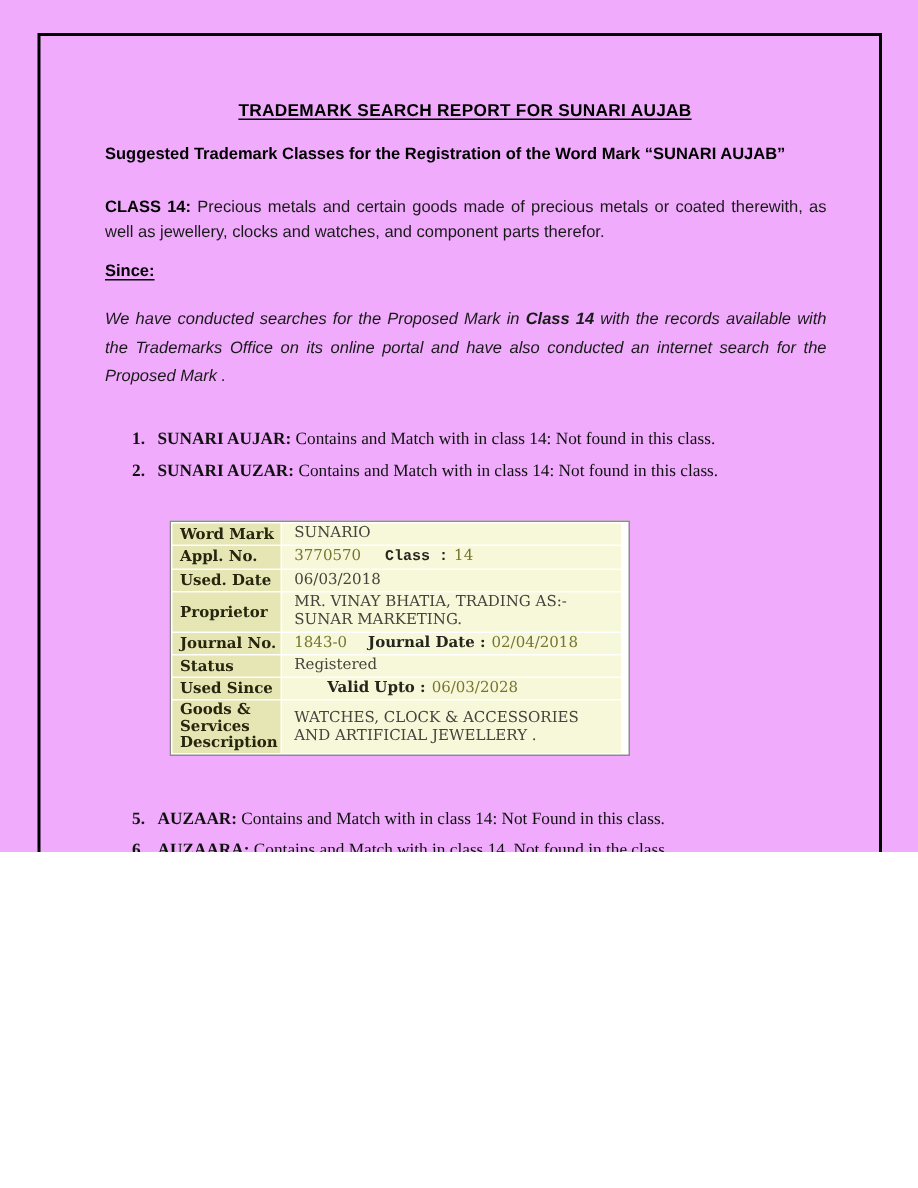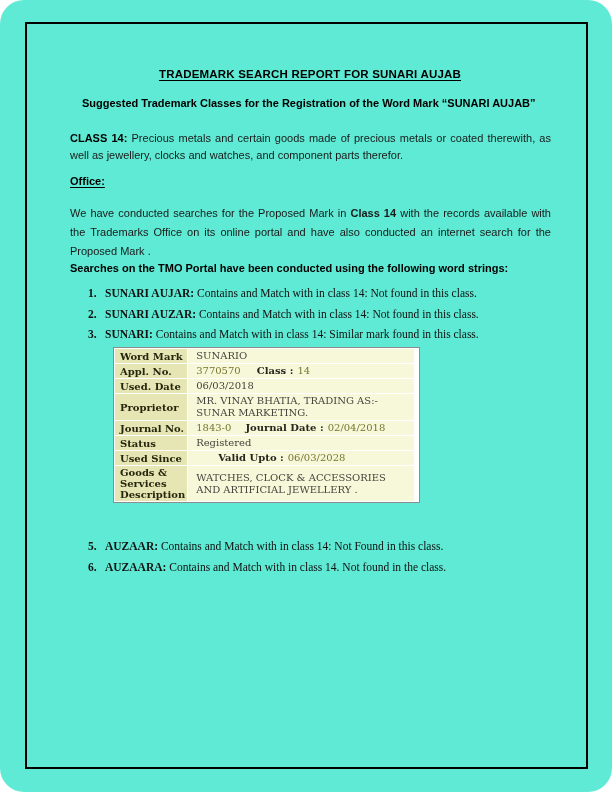--- a/index.html
+++ b/index.html
@@ -1,48 +1,47 @@
 <!DOCTYPE html>
 <html><head>
 <meta charset="utf-8">
 <style>
   * { margin:0; padding:0; box-sizing:border-box; }
   html,body { background:#ffffff; }
   .page {
-    position:relative; width:612px; height:792px; background:#5eead4;
+    position:relative; width:612px; height:568px; background:#f0abfc;
     font-family:"Liberation Sans", sans-serif; color:#000;
     overflow:hidden;
-    border-radius:24px;
   }
   .page-border {
     position:absolute; left:25px; top:22px; width:563px; height:747px;
     border:2px solid #000000;
   }
   .title {
     position:absolute; left:70px; top:68px; width:480px;
     text-align:center; font-size:11.5px; font-weight:bold;
     letter-spacing:0.2px;
   }
   .title span { text-decoration:underline; text-underline-offset:2px; }
   .subtitle {
     position:absolute; left:70px; top:97px; width:490px;
-    font-size:11px; font-weight:bold;margin-left:12px;
+    font-size:11px; font-weight:bold;
   }
   .class-para {
     position:absolute; left:70px; top:130px; width:481px;
     font-size:11px; line-height:16.5px; text-align:justify; color:#1a1a1a;
   }
   .class-para b { color:#000; }
   .report-heading {
     position:absolute; left:70px; top:175px; font-size:11px; font-weight:bold;
   }
   .report-heading span { text-decoration:underline; text-underline-offset:2px; }
   .main-para {
     position:absolute; left:70px; top:204px; width:481px;
-    font-size:11px; line-height:19px; text-align:justify; color:#1a1a1a;
+    font-size:11px; line-height:19px; text-align:justify; color:#1a1a1a;font-style:italic;
   }
   .searches-heading {
     position:absolute; left:70px; top:262px; width:490px;
     font-size:11px; font-weight:bold;
   }
   .ws-list { position:absolute; left:88px; width:470px;
     font-family:"Liberation Serif", serif; font-size:11.5px; color:#111; }
   .ws-list-top { top:287px; }
   .ws-list-bottom { top:540px; }
   .ws-item { margin-bottom:7px; line-height:13.5px; }
@@ -68,21 +67,21 @@
     font-size:10px; font-weight:bold; line-height:11px;
     padding:1px 2px 1px 5px;
   }
   td.val {
     background:#f7f7da; color:#44443c;
     font-size:10px; line-height:12px; padding:1px 8px 1px 8px;
   }
   tr.r-single td { height:13px; }
   .num  { color:#76762e; }
   .inl  { color:#26261c; font-weight:bold; }
-  .gap16 { margin-left:16px; }
+  .gap16 { margin-left:16px;font-family:Liberation Mono, monospace; }
   .gap14 { margin-left:14px; }
   .gap4  { margin-left:4px; }
   td.val-indent { padding-left:30px; }
   .vline { display:block; }
 </style>
 </head>
 <body>
 
 <div class="page">
   <div class="page-border"></div>
@@ -91,38 +90,34 @@
     <span>TRADEMARK SEARCH REPORT FOR SUNARI AUJAB</span>
   </div>
 
   <div class="subtitle">Suggested Trademark Classes for the Registration of the Word Mark “SUNARI AUJAB”</div>
 
   <div class="class-para">
     <b>CLASS 14:</b><span> Precious metals and certain goods made of precious metals or coated therewith, as well as jewellery, clocks and watches, and component parts therefor.</span>
   </div>
 
   <div class="report-heading">
-    <span>Office:</span>
+    <span>Since:</span>
   </div>
 
   <div class="main-para">
     <span>We have conducted searches for the Proposed Mark in </span><b>Class 14</b><span> with the records available with the Trademarks Office on its online portal and have also conducted an internet search for the Proposed Mark .</span>
   </div>
 
-  <div class="searches-heading">Searches on the TMO Portal have been conducted using the following word strings:</div>
 
   <div class="ws-list ws-list-top">
     <div class="ws-item">
       <span class="ws-num">1.</span><span class="ws-term">SUNARI AUJAR:</span><span class="ws-res"> Contains and Match with in class 14: Not found in this class.</span>
     </div>
     <div class="ws-item">
       <span class="ws-num">2.</span><span class="ws-term">SUNARI AUZAR:</span><span class="ws-res"> Contains and Match with in class 14: Not found in this class.</span>
-    </div>
-    <div class="ws-item">
-      <span class="ws-num">3.</span><span class="ws-term">SUNARI:</span><span class="ws-res"> Contains and Match with in class 14: Similar mark found in this class.</span>
     </div>
   </div>
 
   <div class="record-box">
     <table class="rec-table">
       <tbody>
           <tr class="r-single">
         <td class="lbl">Word Mark</td>
         <td class="val">SUNARIO</td>
       </tr>

